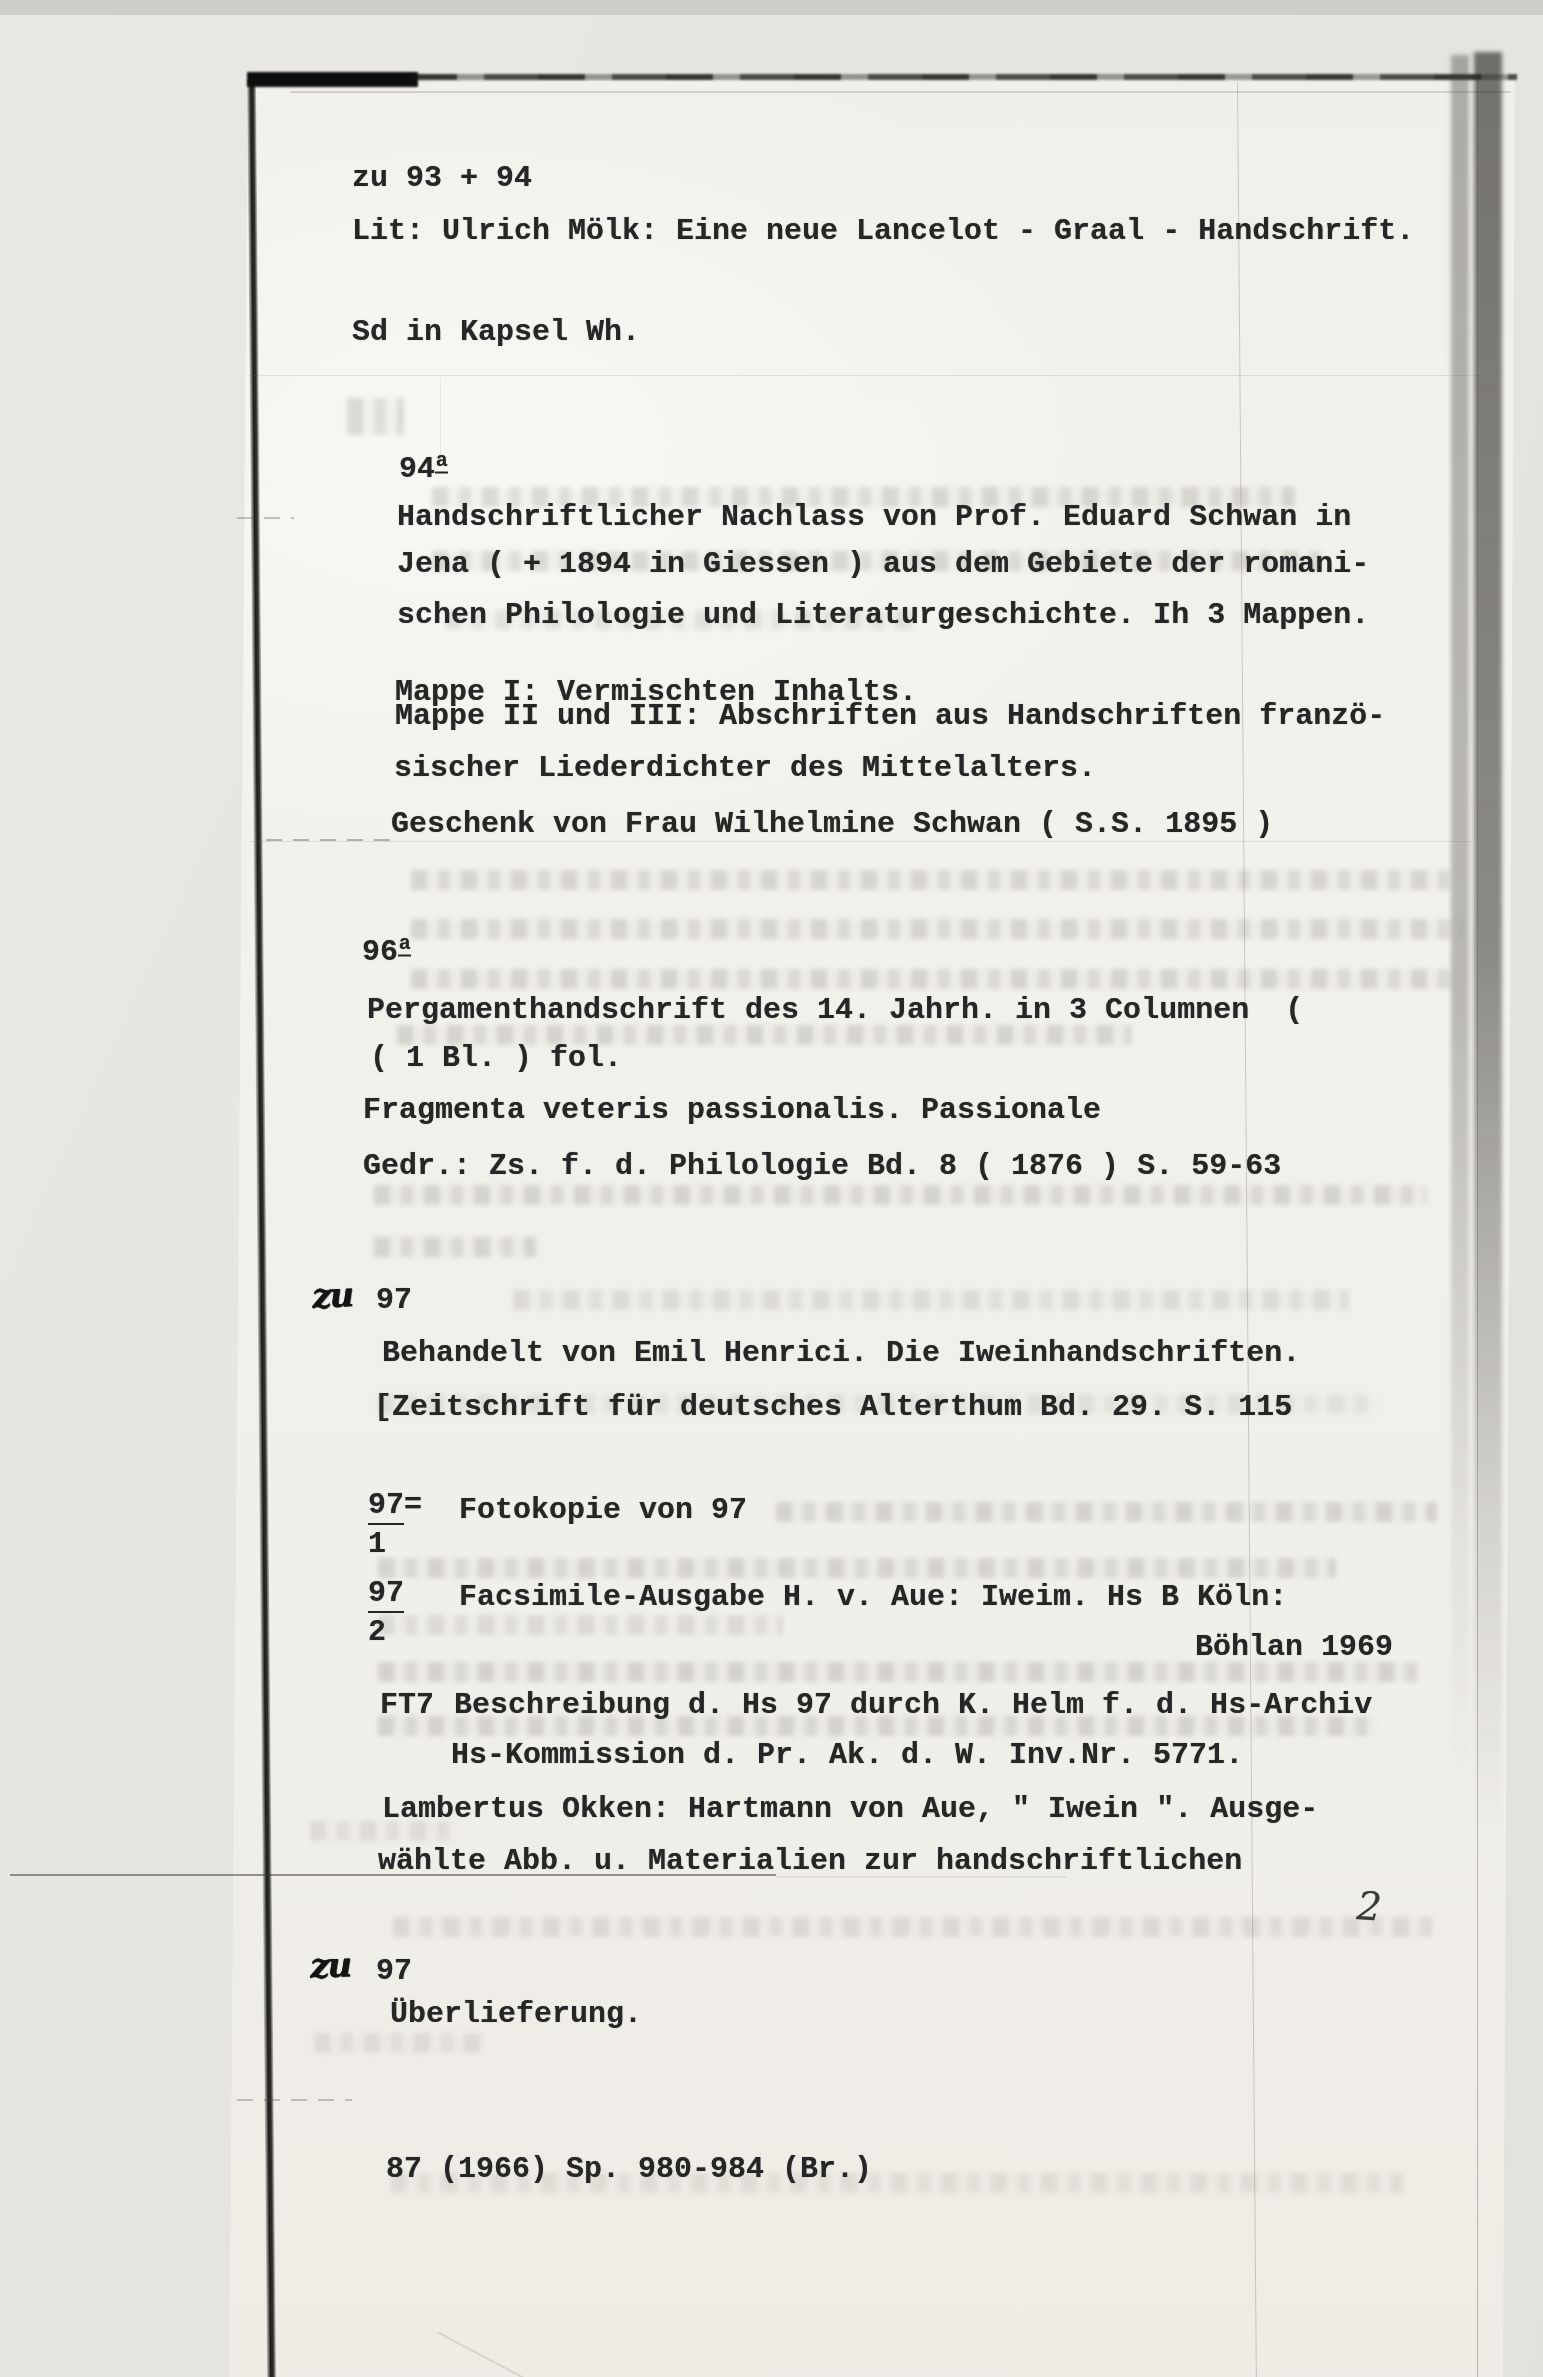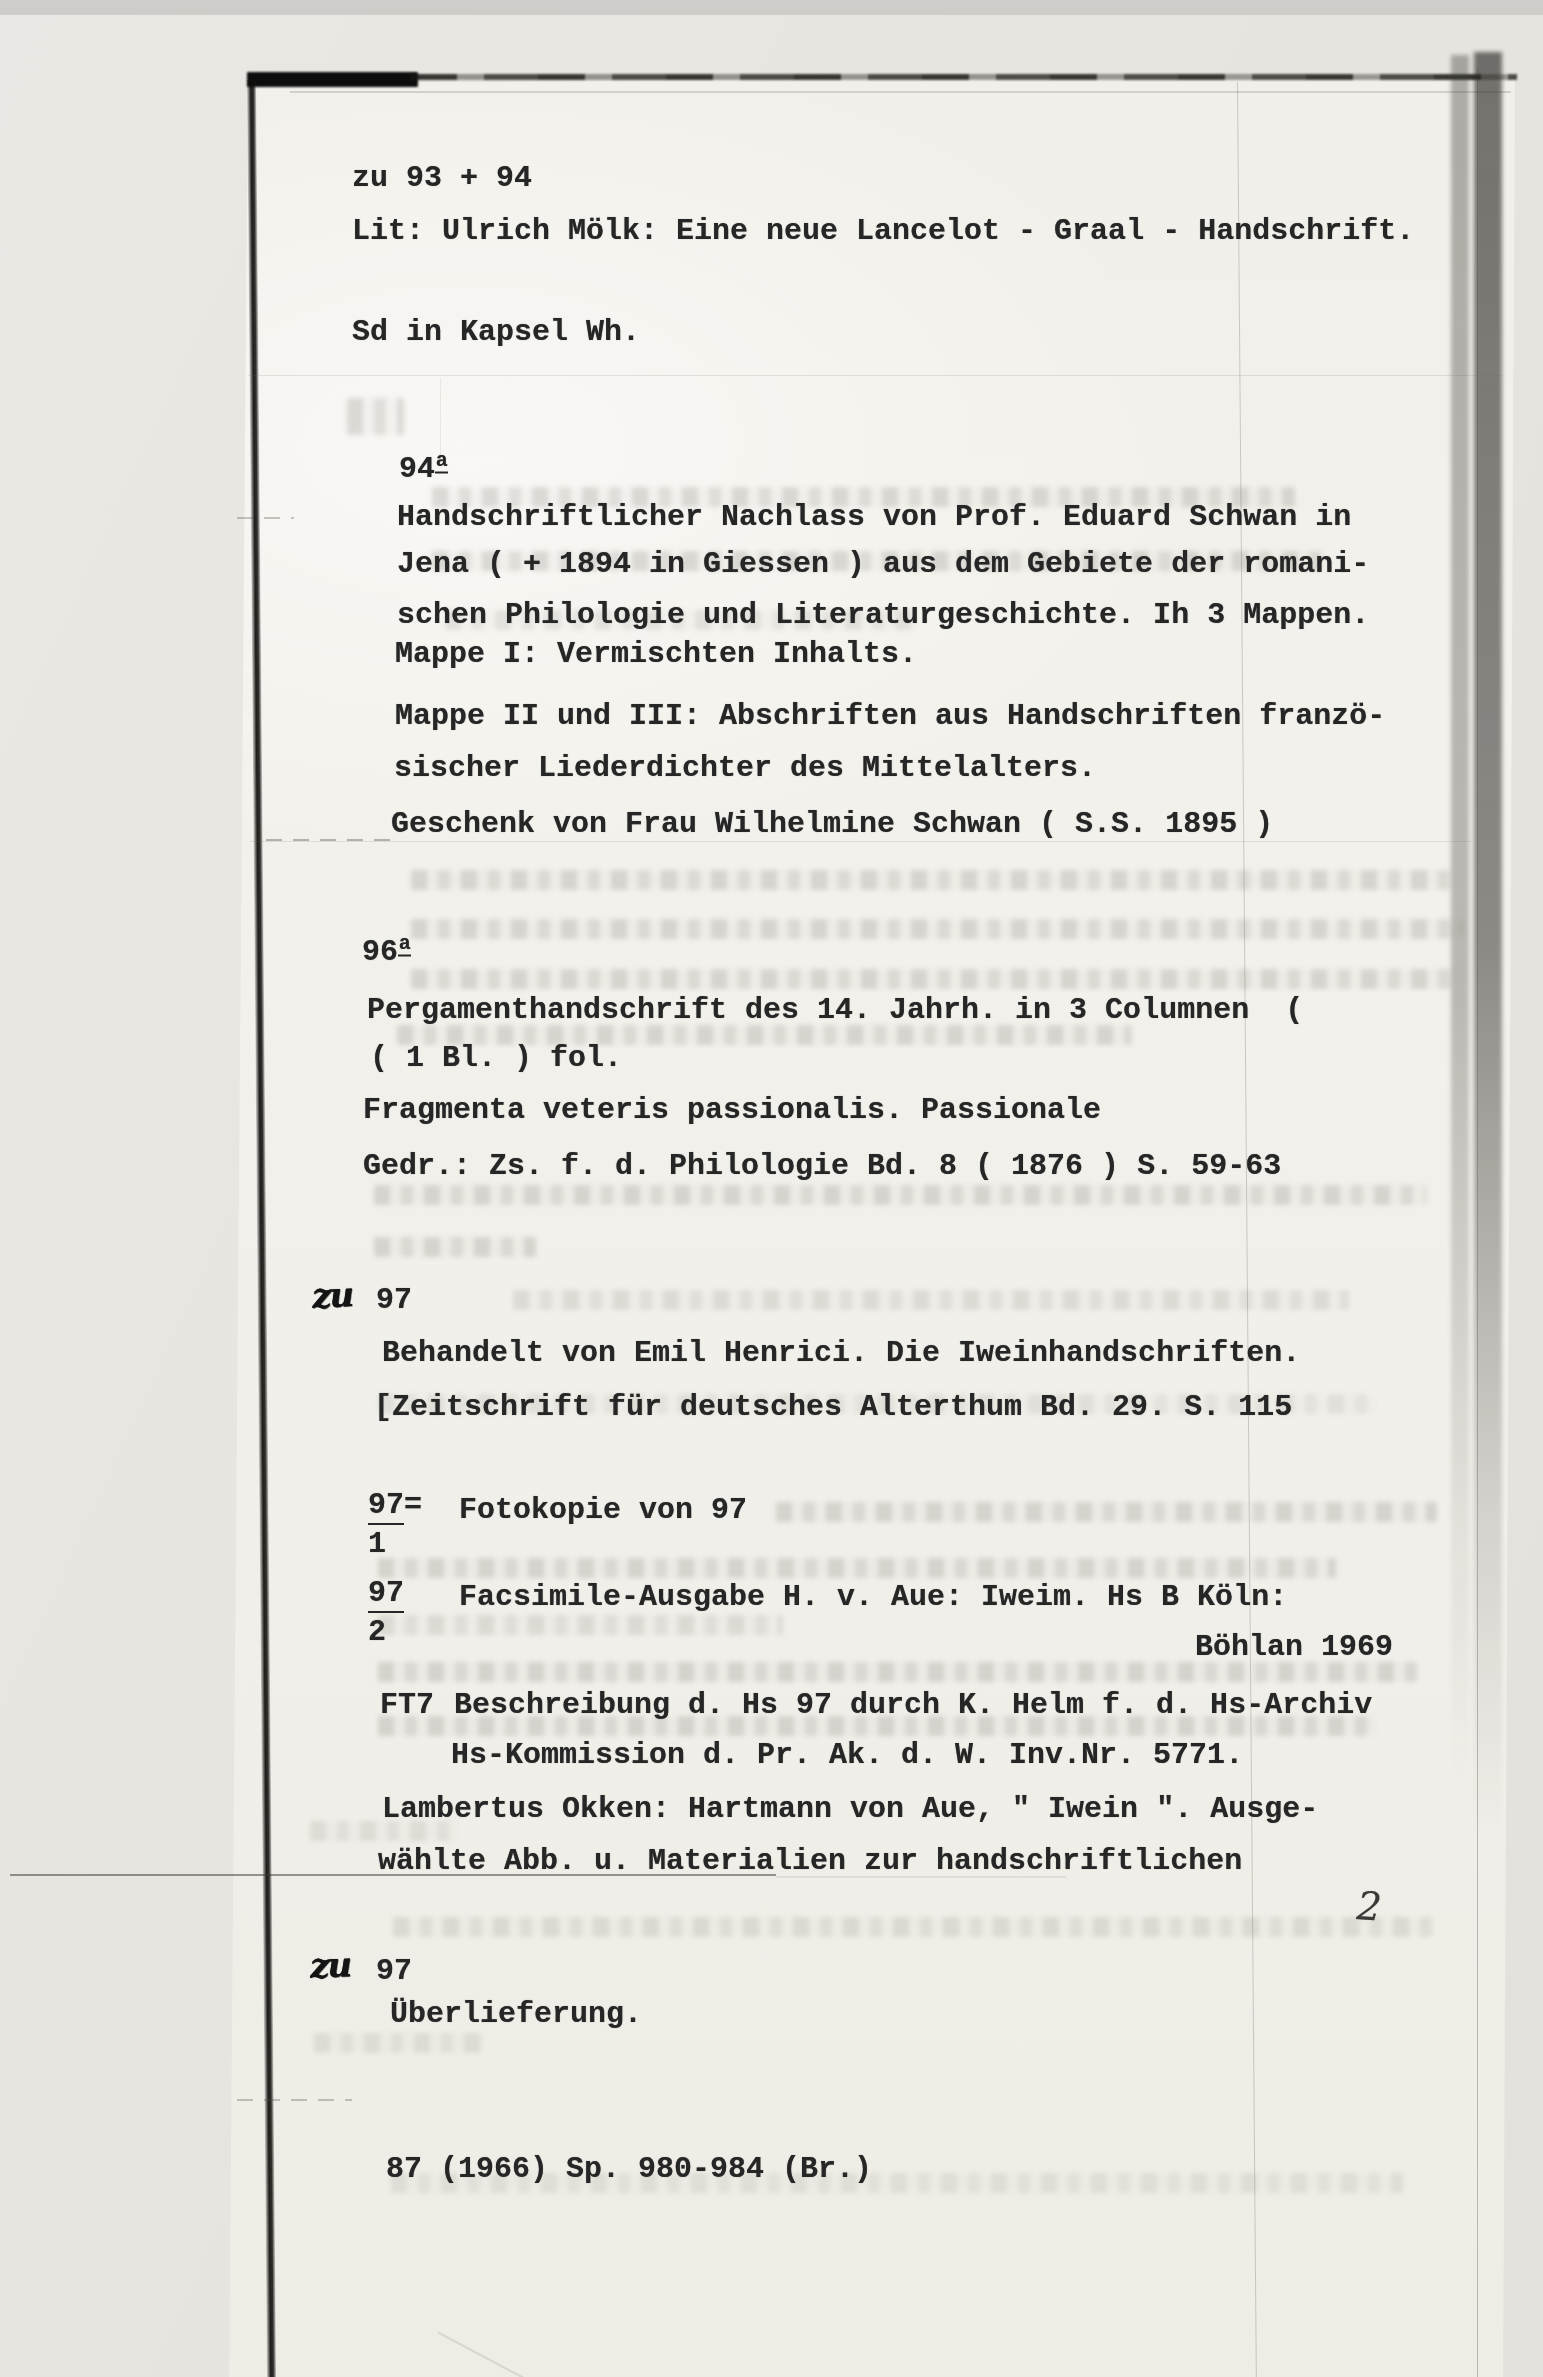--- a/index.html
+++ b/index.html
@@ -97,21 +97,21 @@
   <div class="ghost" style="left:391px;top:2158px;width:1012px;opacity:.35;"></div>
 
   <div class="t" style="left:352px;top:147px;">zu 93 + 94</div>
   <div class="t" style="left:352px;top:200px;">Lit: Ulrich Mölk: Eine neue Lancelot - Graal - Handschrift.</div>
   <div class="t" style="left:352px;top:301px;">Sd in Kapsel Wh.</div>
 
   <div class="t" style="left:399px;top:438px;"><span>94</span><span class="sup">a</span></div>
   <div class="t" style="left:397px;top:486px;">Handschriftlicher Nachlass von Prof. Eduard Schwan in</div>
   <div class="t" style="left:397px;top:533px;">Jena ( + 1894 in Giessen ) aus dem Gebiete der romani-</div>
   <div class="t" style="left:397px;top:584px;">schen Philologie und Literaturgeschichte. Ih 3 Mappen.</div>
-  <div class="t" style="left:395px;top:623px;">Mappe I: Vermischten Inhalts.</div>
+  <div class="t" style="left:395px;top:661px;">Mappe I: Vermischten Inhalts.</div>
   <div class="t" style="left:395px;top:685px;">Mappe II und III: Abschriften aus Handschriften franzö-</div>
   <div class="t" style="left:394px;top:737px;">sischer Liederdichter des Mittelalters.</div>
   <div class="t" style="left:391px;top:793px;">Geschenk von Frau Wilhelmine Schwan ( S.S. 1895 )</div>
 
   <div class="t" style="left:362px;top:921px;"><span>96</span><span class="sup">a</span></div>
   <div class="t" style="left:367px;top:979px;">Pergamenthandschrift des 14. Jahrh. in 3 Columnen  (</div>
   <div class="t" style="left:370px;top:1027px;">( 1 Bl. ) fol.</div>
   <div class="t" style="left:363px;top:1079px;">Fragmenta veteris passionalis. Passionale</div>
   <div class="t" style="left:363px;top:1135px;">Gedr.: Zs. f. d. Philologie Bd. 8 ( 1876 ) S. 59-63</div>
 

